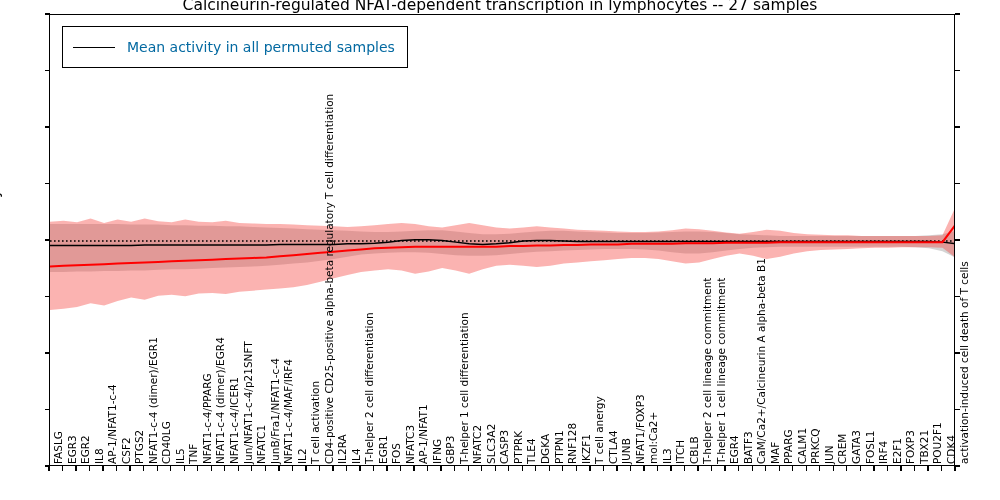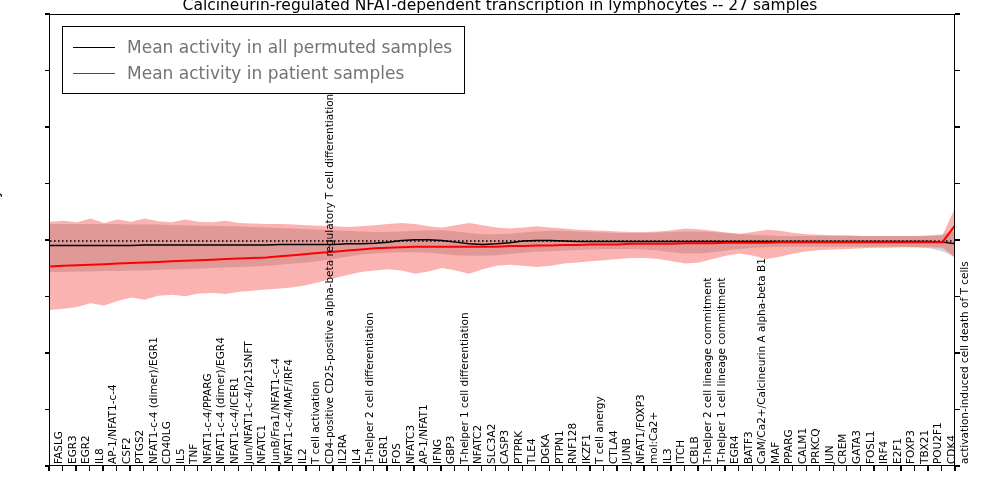--- a/index.html
+++ b/index.html
@@ -57,21 +57,21 @@
 
   
   .legend{
     position:absolute;left:62px;top:26px;
     background:#fff;border:1.2px solid #000;
     padding:7px 12px 7px 10px;
     z-index:40;
   }
   .legend-row{display:flex;align-items:center;height:26px;}
   .legend-swatch{width:42px;height:0;border-top-width:1.9px;border-top-style:solid;margin-right:12px;}
-  .legend-text{font-size:17px;color:#737373;white-space:nowrap;}
+  .legend-text{font-size:14px;color:#0369a1;white-space:nowrap;}
 
   svg{display:block;}
 </style>
 </head>
 <body>
 
 <div id="root">
 
   <div class="chart-title">Calcineurin-regulated NFAT-dependent transcription in lymphocytes -- 27 samples</div>
 
@@ -246,19 +246,15 @@
       <div style="position: absolute; left: 891.828px; top: 465.5px; width: 1.3px; height: 5px; background: rgb(0, 0, 0);"></div>
       <div class="xtl" style="left: 910.2px; top: 464px;">activation-induced cell death of T cells</div>
       <div style="position: absolute; left: 905.35px; top: 465.5px; width: 1.3px; height: 5px; background: rgb(0, 0, 0);"></div>
     </div>
 
   <div class="legend">
     <div class="legend-row">
       <span class="legend-swatch" style="border-top-color: rgb(0, 0, 0);"></span>
       <span class="legend-text">Mean activity in all permuted samples</span>
     </div>
-    <div class="legend-row">
-      <span class="legend-swatch" style="border-top-color: rgb(255, 0, 0);"></span>
-      <span class="legend-text">Mean activity in patient samples</span>
-    </div>
   </div>
 
 </div>
 
 </body></html>

